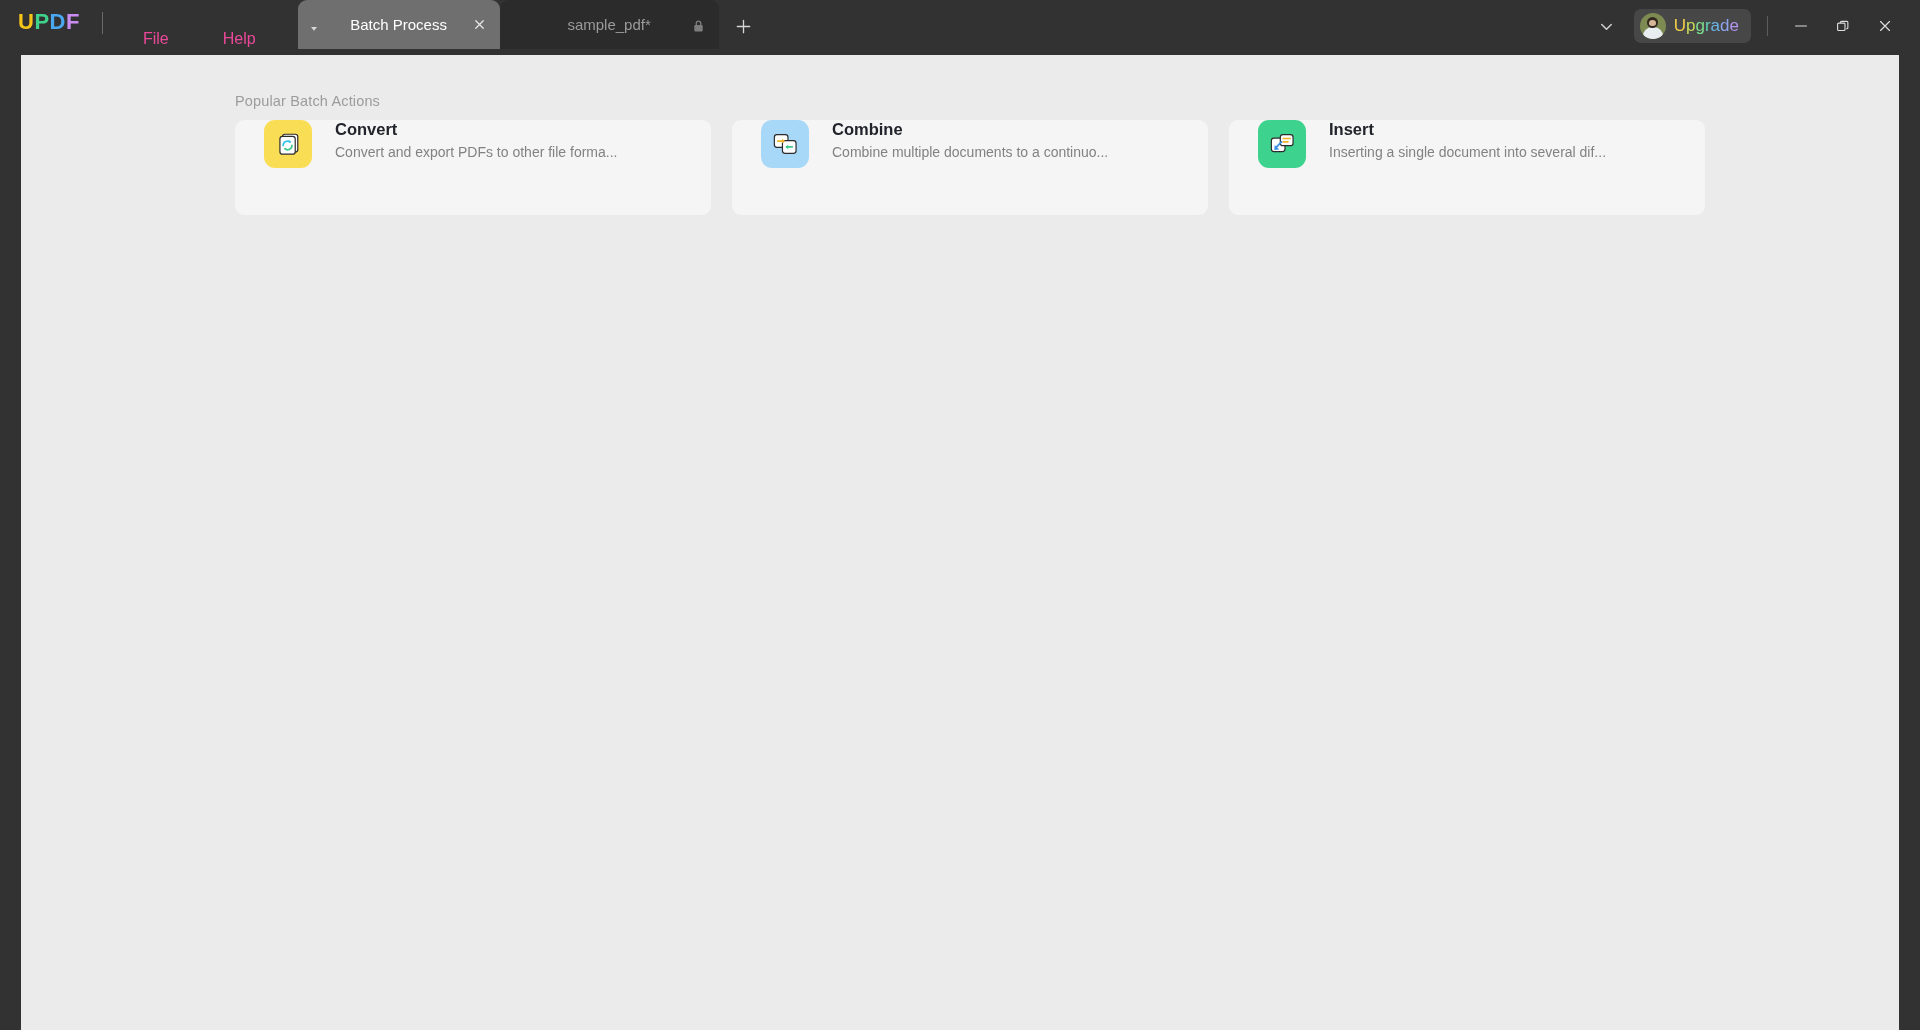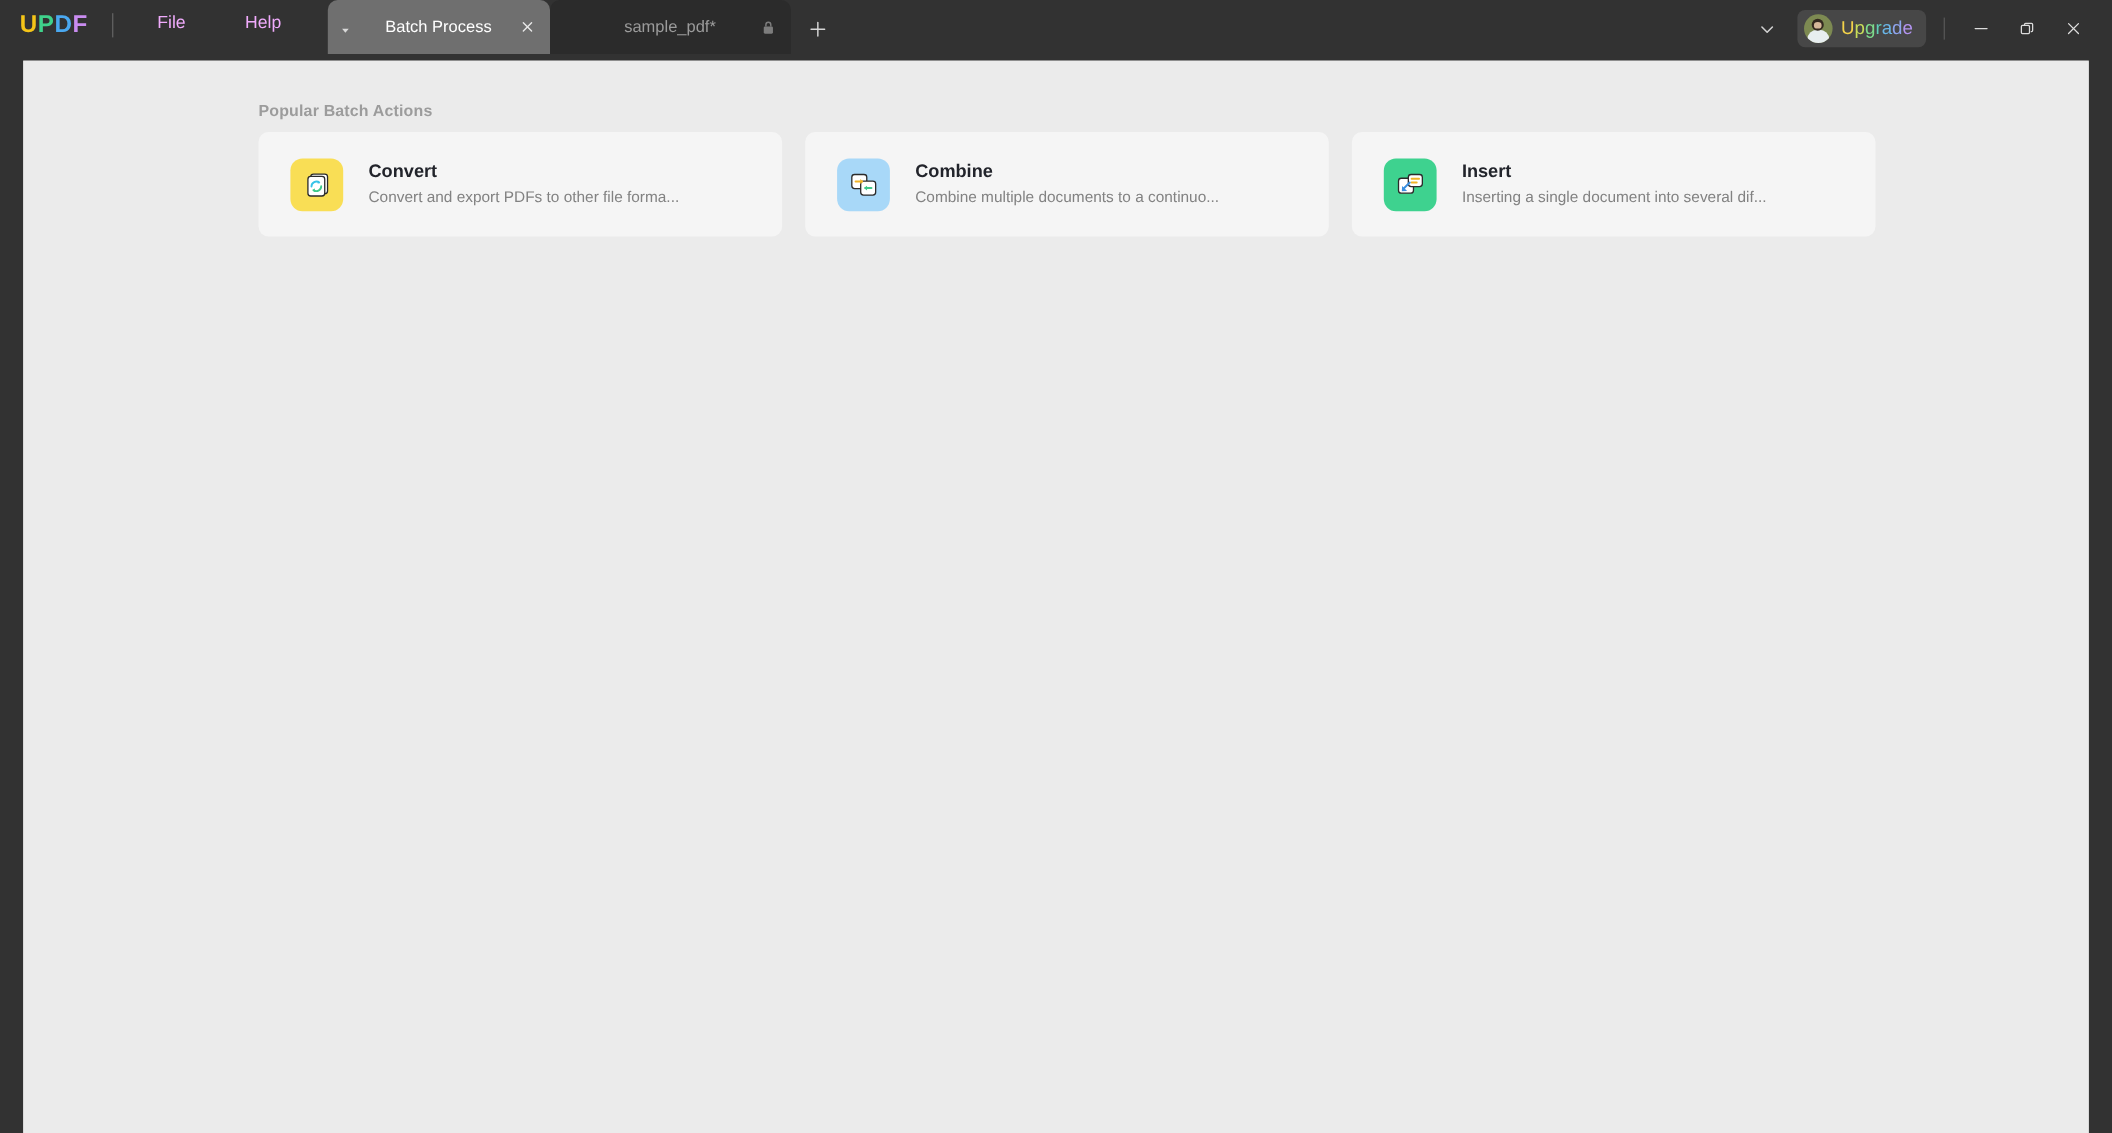--- a/index.html
+++ b/index.html
@@ -38,23 +38,23 @@
 
   .logo-sep {
     width: 1px;
     height: 22px;
     background: #6a6a6a;
     margin-left: 22px;
     margin-top: 12px;
   }
 
   .menu-item {
-    color: #f0abfc;
+    color: #ec4899;
     font-size: 16px;
-    margin-top: 10px;
+    margin-top: 28px;
     padding: 2px 16px;
     cursor: default;
   }
   .menu-item.file { margin-left: 24px; }
   .menu-item.help { margin-left: 22px; }
 
   
   .tabstrip {
     display: flex;
     align-items: flex-start;
@@ -207,42 +207,42 @@
     background: #ebebeb;
     border-radius: 11px 11px 0 0;
     overflow: hidden;
   }
 
   .section-title {
     position: absolute;
     left: 214px;
     top: 48px;
     font-size: 14.5px;
-    font-weight: 700;
+    font-weight: 400;
     color: #9c9c9c;
     letter-spacing: 0.15px;
   }
 
   .grid {
     position: absolute;
     left: 214px;
     top: 75px;
     width: 1470px;
     display: flex;
     flex-wrap: wrap;
     gap: 20px 21px;
   }
 
   .card {
     width: 476px;
     height: 95px;
     background: #f5f5f5;
     border-radius: 9px;
     display: flex;
-    align-items: center;
+    align-items: flex-start;
     padding: 0 24px 0 29px;
     position: relative;
     cursor: pointer;
   }
   .card.hovered {
     background: #ffffff;
     box-shadow: 0 1px 4px rgba(0,0,0,0.07);
   }
 
   .card-icon {

